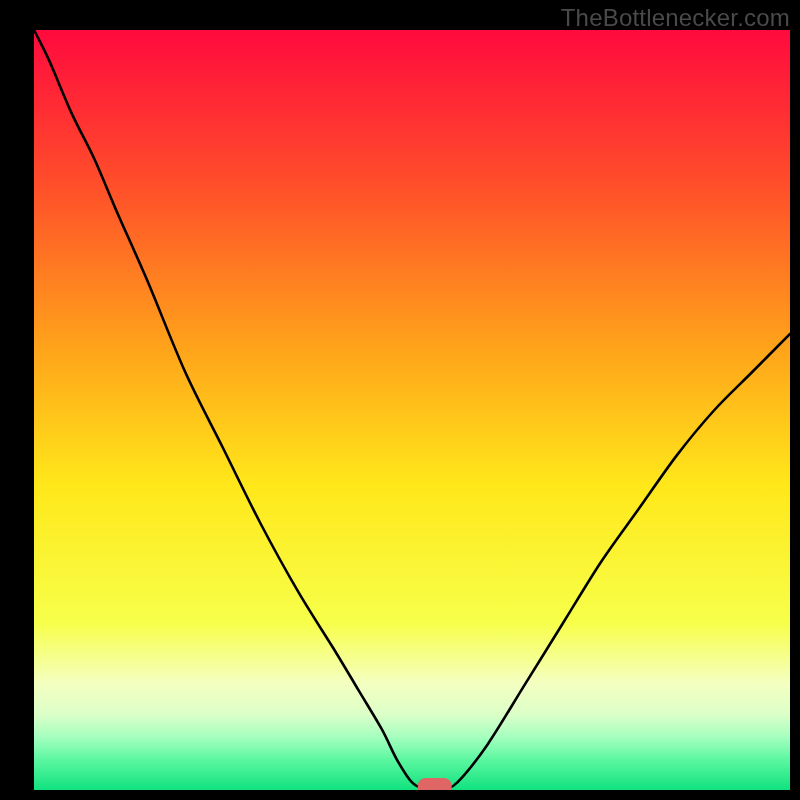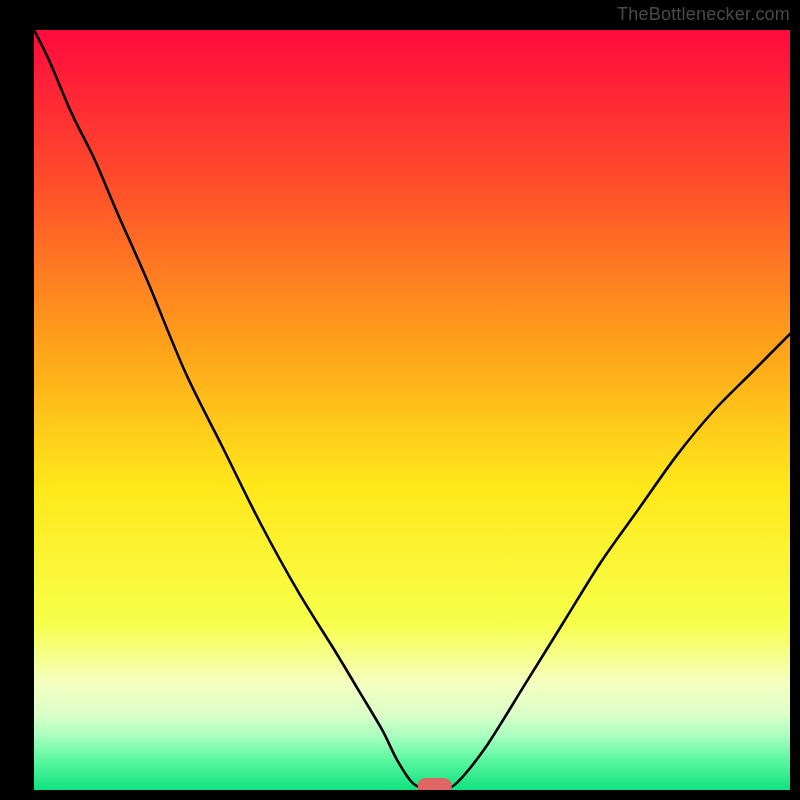--- a/index.html
+++ b/index.html
@@ -14,21 +14,21 @@
   .container {
     position: relative;
     width: 800px;
     height: 800px;
   }
   .watermark {
     position: absolute;
     top: 4px;
     right: 10px;
     color: #4a4a4a;
-    font-size: 18px;
+    font-size: 24px;
     font-weight: 500;
     letter-spacing: 0.2px;
     z-index: 10;
     margin-left: 32px;
   }
   .plot-frame {
     position: absolute;
     left: 34px;
     top: 30px;
     width: 756px;

